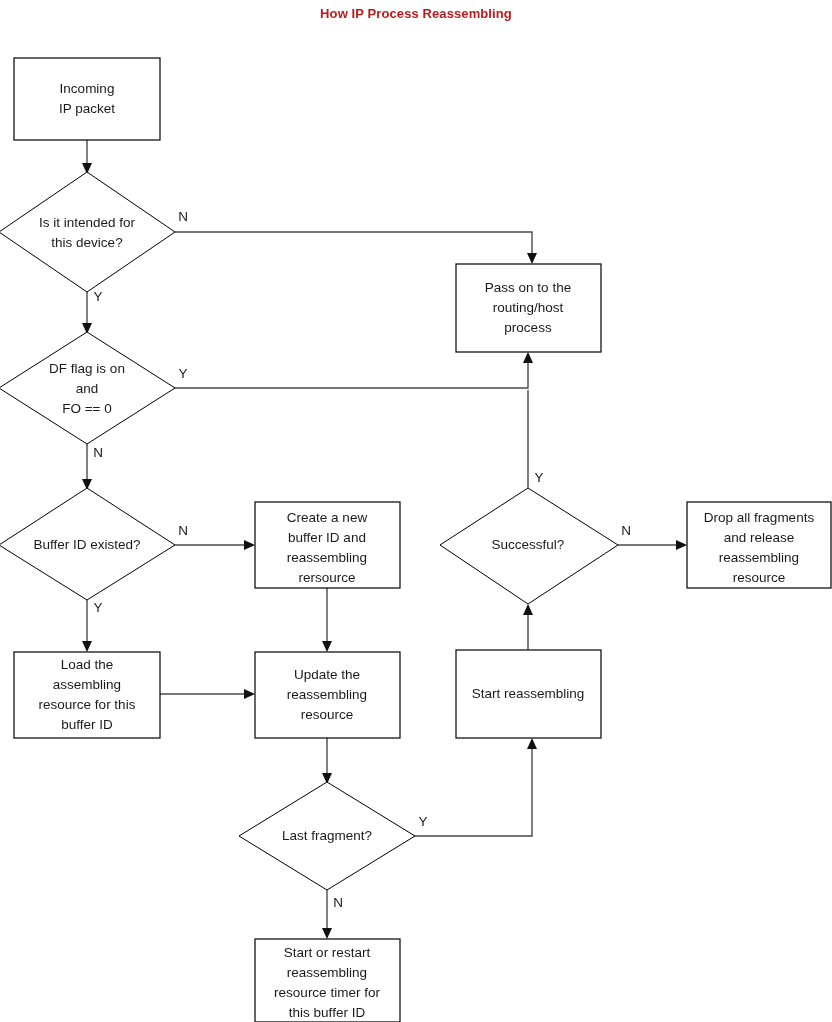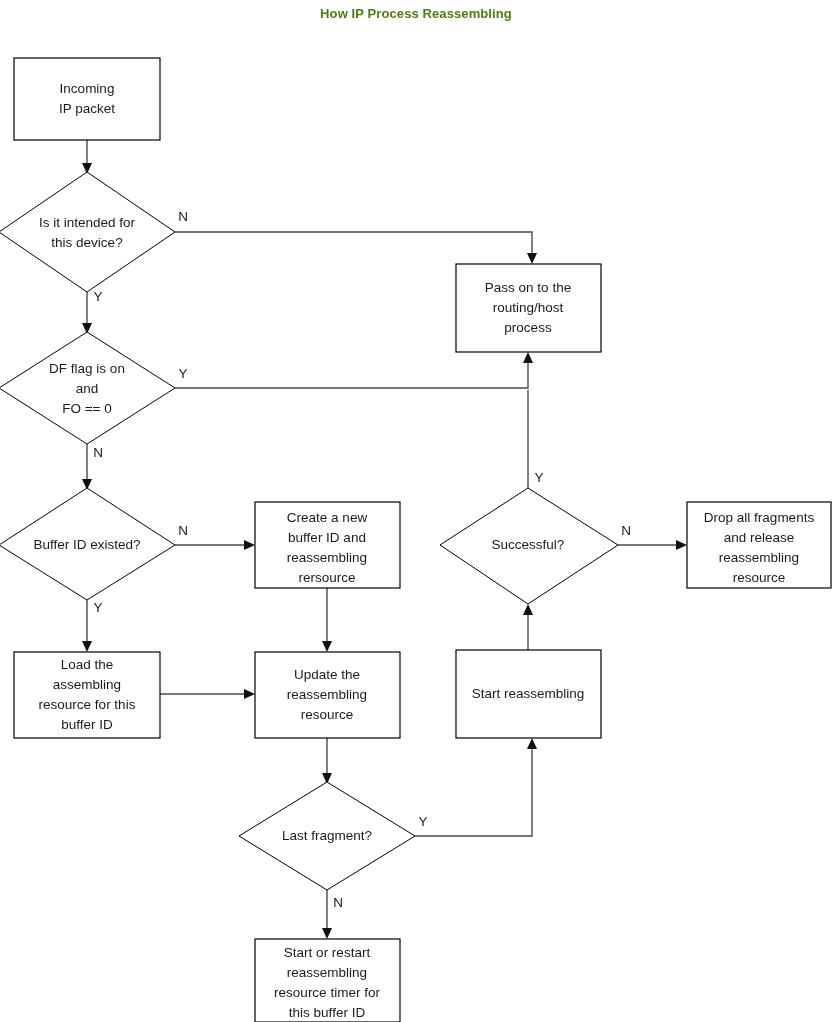--- a/index.html
+++ b/index.html
@@ -15,21 +15,21 @@
     position: relative;
   }
   #chart-title {
     position: absolute;
     left: 0;
     top: 6px;
     width: 832px;
     text-align: center;
     font-size: 13px;
     font-weight: bold;
-    color: #4d7c0f;
+    color: #b91c1c;
     letter-spacing: 0.1px;
   }
   svg#flowchart {
     position: absolute;
     left: 0;
     top: 0;
     width: 832px;
     height: 1022px;
     display: block;
   }

